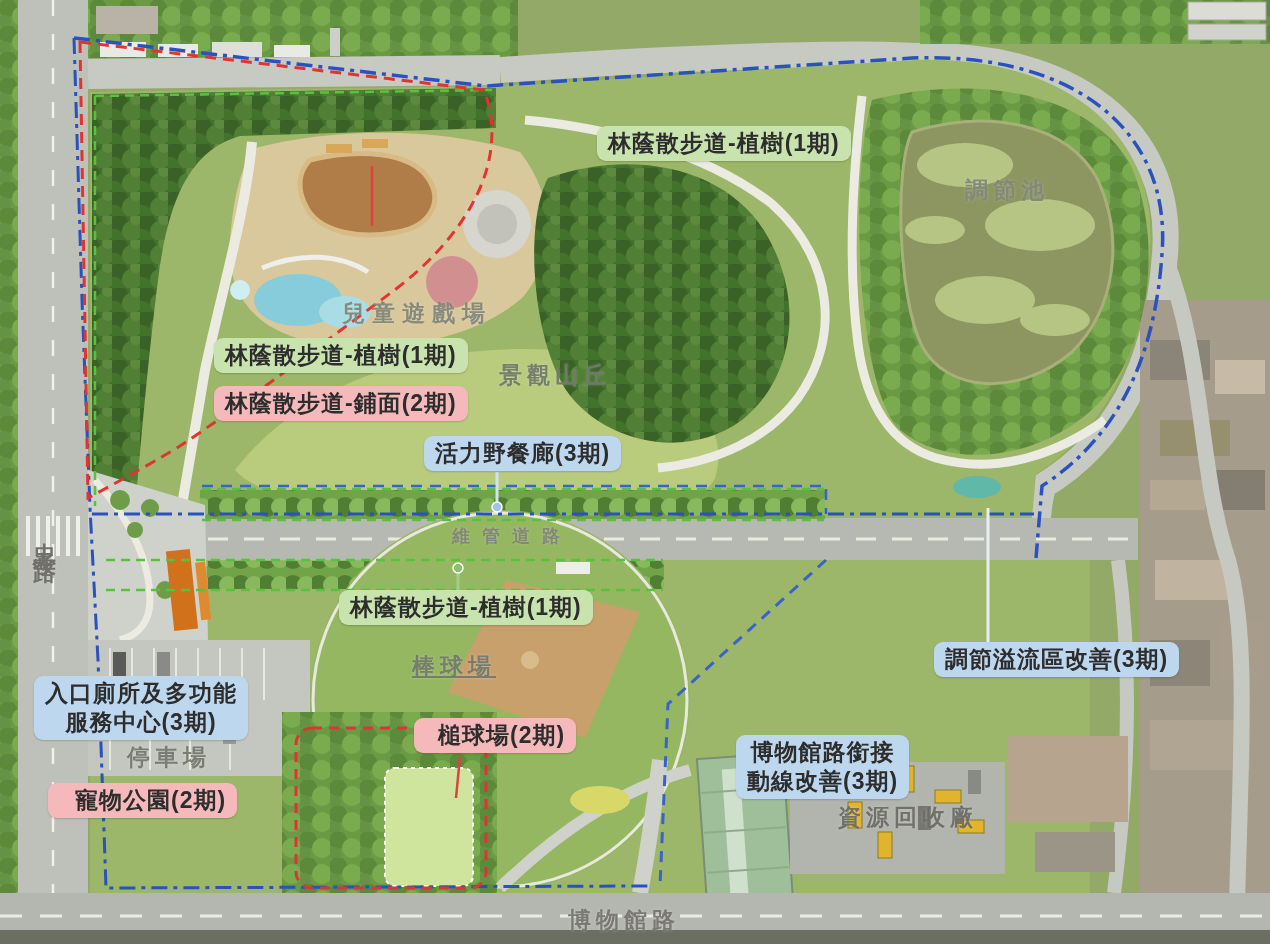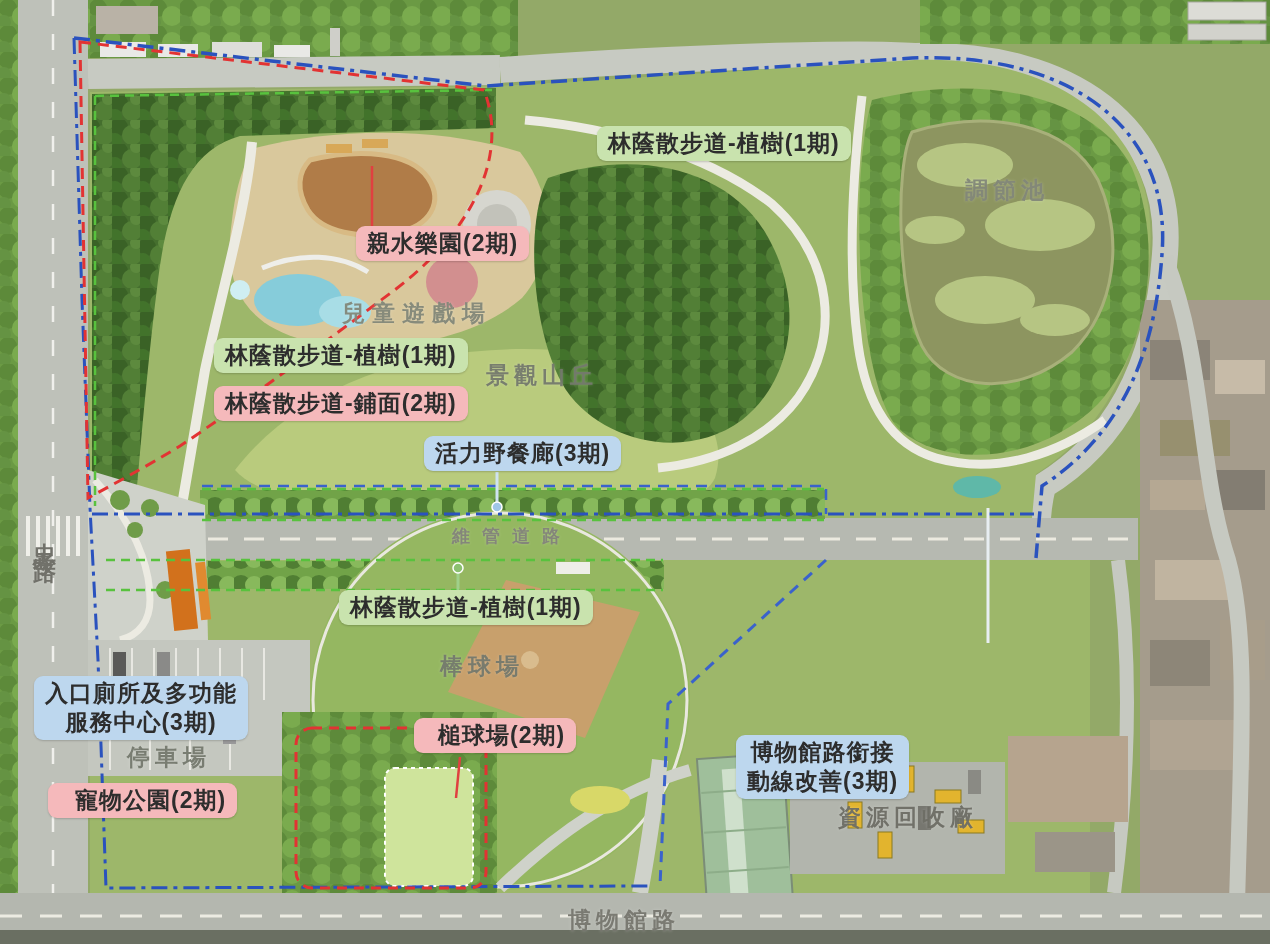--- a/index.html
+++ b/index.html
@@ -261,38 +261,38 @@
     <line x1="497" y1="472" x2="497" y2="505" stroke="#cfe3f0" stroke-width="3"></line>
     <circle cx="497" cy="507" r="5" fill="#9fc6e8" stroke="#ffffff" stroke-width="1.5"></circle>
     <line x1="458" y1="592" x2="458" y2="570" stroke="#9fd08a" stroke-width="3"></line>
     <circle cx="458" cy="568" r="5" fill="#8cc070" stroke="#ffffff" stroke-width="1.5"></circle>
     <line x1="988" y1="643" x2="988" y2="508" stroke="#e8eef2" stroke-width="3"></line>
   </g>
 </svg>
 
 <div class="place light" style="left:965px;top:175px;">調節池</div>
 <div class="place light" style="left:342px;top:298px;letter-spacing:7px;">兒童遊戲場</div>
-<div class="place" style="left:486px;top:360px;">景觀山丘</div>
-<div class="place" style="left:440px;top:651px;">棒球場</div>
+<div class="place" style="left:499px;top:360px;">景觀山丘</div>
+<div class="place" style="left:412px;top:651px;text-decoration:underline;">棒球場</div>
 <div class="place" style="left:127px;top:742px;">停車場</div>
 <div class="place" style="left:838px;top:802px;color:#6e6e66;">資源回收廠</div>
 <div class="place road" style="left:452px;top:524px;">維管道路</div>
 <div class="place vertical" style="left:30px;top:524px;">忠孝路</div>
 <div class="place" style="left:568px;top:905px;color:#77776f;">博物館路</div>
 
 <div class="callout green" style="left:597px;top:126px;">林蔭散步道-植樹(1期)</div>
-<div class="callout pink" style="left:356px;top:226px;">親水樂園(2期)</div>
 <div class="callout green" style="left:214px;top:338px;">林蔭散步道-植樹(1期)</div>
 <div class="callout pink" style="left:214px;top:386px;">林蔭散步道-鋪面(2期)</div>
 <div class="callout blue" style="left:424px;top:436px;">活力野餐廊(3期)</div>
 <div class="callout green" style="left:339px;top:590px;">林蔭散步道-植樹(1期)</div>
 <div class="callout blue twoline" style="left:34px;top:676px;">
   <span>入口廁所及多功能</span><br>
   <span>服務中心(3期)</span>
 </div>
 <div class="callout pink" style="left:48px;top:783px;padding-left:27px;">寵物公園(2期)</div>
 <div class="callout pink" style="left:414px;top:718px;padding-left:24px;">槌球場(2期)</div>
 <div class="callout blue twoline" style="left:736px;top:735px;">
   <span>博物館路銜接</span><br>
   <span>動線改善(3期)</span>
 </div>
+<div class="callout blue" style="left:934px;top:642px;">調節溢流區改善(3期)</div>
 
 </div>
 
 </body></html>

